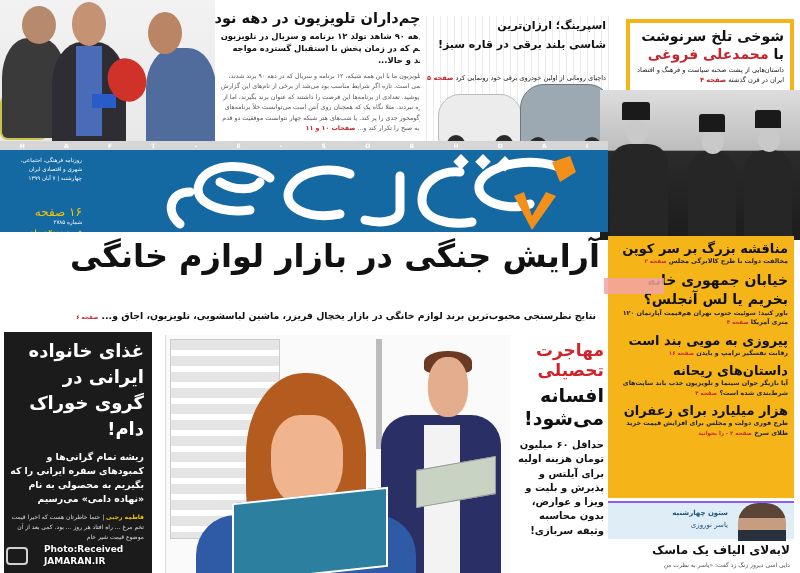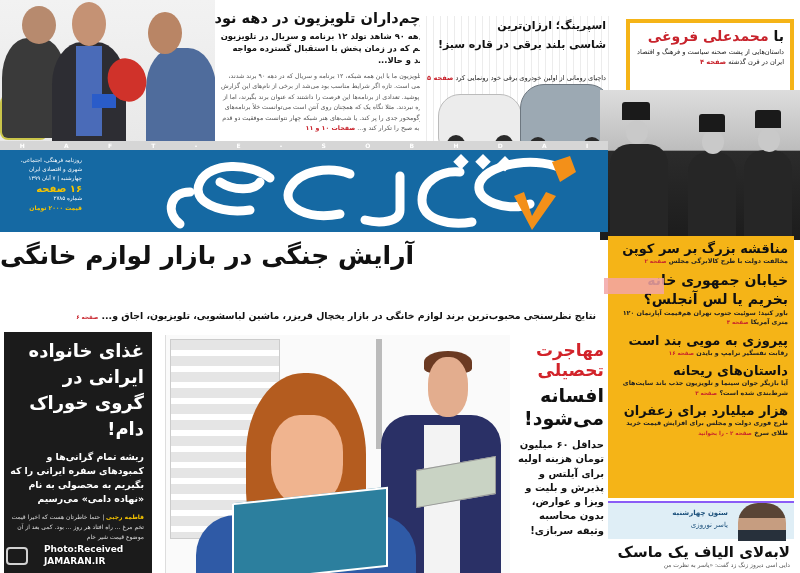--- a/index.html
+++ b/index.html
@@ -45,41 +45,41 @@
   .face { position:absolute; width: 22px; height: 24px; background: #c9c9c9; border-radius: 50%; }
   .suit { position:absolute; width: 48px; height: 100px; background: #262626; border-radius: 20px 20px 0 0; }
 
   
   .letter-strip { left: 0; top: 141px; width: 608px; height: 9px; background: #d6d6d6; direction: ltr; display: flex; justify-content: space-around; align-items: center; }
   .letter-strip span { font-size: 6px; color: #fff; font-weight: bold; }
 
   
   .masthead { left: 0; top: 150px; width: 608px; height: 82px; background: #1569a3; overflow: hidden; }
   .mast-info { left: 12px; top: 6px; width: 70px; direction: rtl; text-align: right; color: #fff; font-size: 5.5px; line-height: 9px; }
-  .mast-info .yellow { color: #f5c400; font-weight: bold; font-size: 10px; line-height: 11px; }
+  .mast-info .yellow { color: #f5c400; font-weight: normal; font-size: 12px; line-height: 11px; margin-top: 24px; }
   .mast-info .price { color: #f5c400; font-size: 6px; font-weight: bold; }
   .logo { left: 160px; top: 2px; width: 420px; height: 80px; }
 
   
   .sidebar-y { right: 6px; top: 236px; width: 186px; height: 262px; background: #f5b417; padding: 4px 6px 0 6px; text-align: right; }
   .sb-title { font-weight: bold; font-size: 13px; line-height: 17px; color: #111; letter-spacing: -0.5px; white-space: nowrap; }
   .sb-sub { font-size: 6.4px; line-height: 9.5px; color: #222; font-weight: bold; }
   .sb-ref { color: #c8232c; font-size: 5.5px; }
   .pink-tag { position:absolute; right: 130px; top: 42px; width: 60px; height: 16px; background: #f2a4a6; opacity: 0.85; }
   .sb-block { margin-bottom: 4px; }
 
   .col-box { right: 6px; top: 501px; width: 186px; height: 38px; background: #dfeef6; border-top: 2px solid #8b5cf6; }
   .col-label { position:absolute; right: 66px; top: 6px; font-size: 7px; color: #1a4f7a; font-weight: bold; }
   .col-author { position:absolute; right: 66px; top: 18px; font-size: 7px; color: #1a4f7a; }
   .col-avatar { position:absolute; right: 8px; top: 0; width: 48px; height: 38px; background: linear-gradient(180deg,#5a4536 0 40%, #c69d80 40% 70%, #27303b 70%); border-radius: 20px 20px 0 0; }
-  .col-title { right: 10px; top: 543px; font-weight: bold; font-size: 15px; color: #111; }
+  .col-title { right: 10px; top: 543px; font-weight: bold; font-size: 12px; color: #111; }
   .col-snip { right: 10px; top: 561px; font-size: 6px; color: #555; }
 
   
-  .headline { right: 200px; top: 236px; width: 600px; text-align: left; font-weight: bold; font-size: 25px; color: #111; letter-spacing: -1.2px; line-height: 40px; }
+  .headline { right: 200px; top: 236px; width: 600px; text-align: right; font-weight: bold; font-size: 32px; color: #111; letter-spacing: -1.2px; line-height: 40px; }
   .subhead { right: 200px; top: 310px; width: 600px; text-align: right; font-size: 9.4px; font-weight: bold; color: #111; padding-right: 4px; white-space: nowrap; }
   .subhead .red-ref { font-size: 5.5px; }
 
   
   .black-box { left: 4px; top: 332px; width: 148px; height: 241px; background: #1b1b1b; color: #fff; text-align: right; padding: 6px 8px 0 6px; }
   .bb-title { font-weight: bold; font-size: 18px; line-height: 26px; letter-spacing: -0.8px; }
   .bb-lead { font-size: 9.4px; line-height: 14px; font-weight: bold; margin-top: 8px; }
   .bb-body { font-size: 6px; line-height: 10px; color: #ddd; margin-top: 6px; }
   .bb-author { color: #f5c400; font-weight: bold; }
   .watermark { left: 6px; top: 543px; width: 130px; height: 28px; direction: ltr; color: #fff; font-size: 9px; font-weight: bold; line-height: 12px; }
@@ -138,20 +138,21 @@
     <div class="wheel" style="left:8px"></div>
     <div class="wheel" style="right:8px"></div>
   </div>
   <div class="car2">
     <div class="wheel" style="left:8px"></div>
     <div class="wheel" style="right:10px"></div>
   </div>
 </div>
 
 <div class="abs forughi">
+  <div class="forughi-title">شوخی تلخ سرنوشت</div>
   <div class="forughi-title"><span>با </span><span class="red">محمدعلی فروغی</span></div>
   <div class="forughi-sub"><span>داستان‌هایی از پشت صحنه سیاست و فرهنگ و اقتصاد ایران در قرن گذشته</span> <span class="red-ref">صفحه ۴</span></div>
 </div>
 
 <div class="abs hist-photo">
   <div class="suit" style="left:10px;top:54px;width:58px"></div>
   <div class="face" style="left:26px;top:30px"></div>
   <div class="hat" style="left:22px;top:12px"></div>
   <div class="suit" style="left:88px;top:62px"></div>
   <div class="face" style="left:102px;top:40px"></div>

